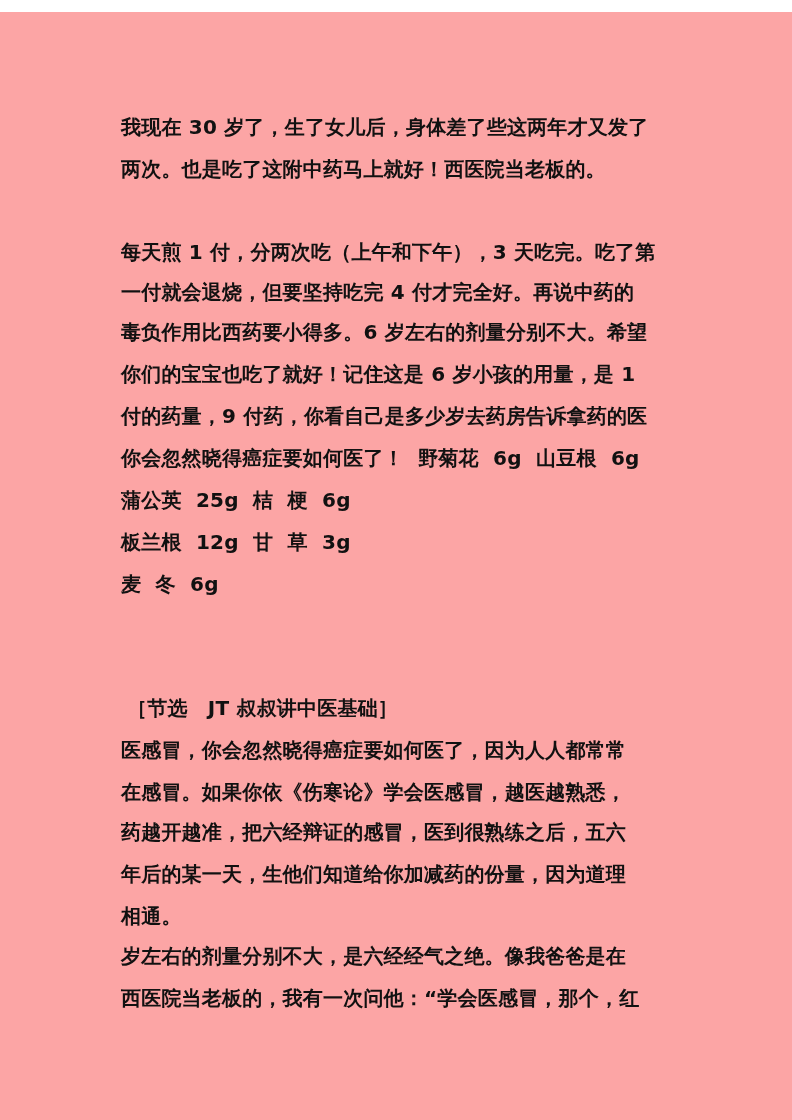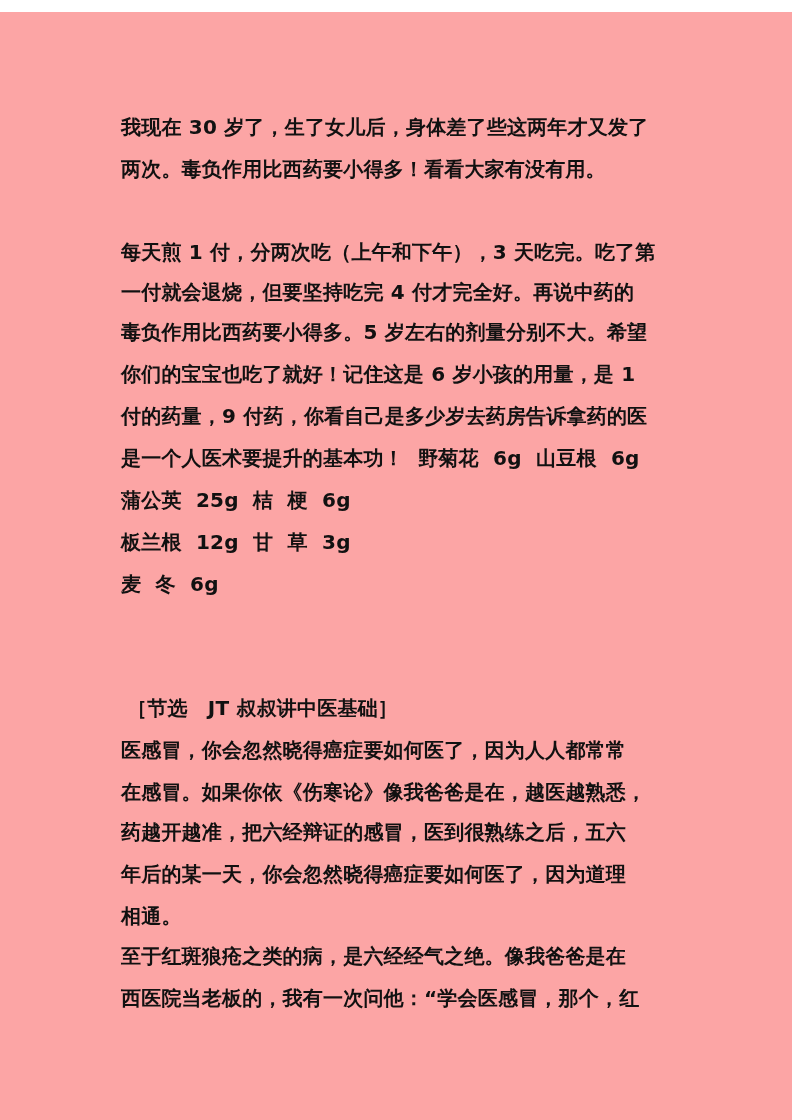--- a/index.html
+++ b/index.html
@@ -33,46 +33,46 @@
     }
     .indent { left: 127px; }
   </style>
 </head>
 <body>
 
 <div class="page">
 
   <div>
     <div class="line" style="top:103px">我现在 30 岁了，生了女儿后，身体差了些这两年才又发了</div>
-    <div class="line" style="top:145px">两次。毒负作用比西药要小得多！看看大家有没有用。</div>
+    <div class="line" style="top:145px">两次。也是吃了这附中药马上就好！西医院当老板的。</div>
   </div>
 
   <div>
     <div class="line" style="top:228px">每天煎 1 付，分两次吃（上午和下午），3 天吃完。吃了第</div>
     <div class="line" style="top:268px">一付就会退烧，但要坚持吃完 4 付才完全好。再说中药的</div>
-    <div class="line" style="top:308px">毒负作用比西药要小得多。5 岁左右的剂量分别不大。希望</div>
+    <div class="line" style="top:308px">毒负作用比西药要小得多。6 岁左右的剂量分别不大。希望</div>
     <div class="line" style="top:350px">你们的宝宝也吃了就好！记住这是 6 岁小孩的用量，是 1</div>
     <div class="line" style="top:392px">付的药量，9 付药，你看自己是多少岁去药房告诉拿药的医</div>
-    <div class="line" style="top:434px">是一个人医术要提升的基本功！  野菊花  6g  山豆根  6g</div>
+    <div class="line" style="top:434px">你会忽然晓得癌症要如何医了！  野菊花  6g  山豆根  6g</div>
   </div>
 
   <div>
     <div class="line" style="top:476px">蒲公英  25g  桔  梗  6g</div>
     <div class="line" style="top:518px">板兰根  12g  甘  草  3g</div>
     <div class="line" style="top:560px">麦  冬  6g</div>
   </div>
 
   <div class="line indent" style="top:684px">［节选　JT 叔叔讲中医基础］</div>
 
   <div>
     <div class="line" style="top:726px">医感冒，你会忽然晓得癌症要如何医了，因为人人都常常</div>
-    <div class="line" style="top:768px">在感冒。如果你依《伤寒论》像我爸爸是在，越医越熟悉，</div>
+    <div class="line" style="top:768px">在感冒。如果你依《伤寒论》学会医感冒，越医越熟悉，</div>
     <div class="line" style="top:808px">药越开越准，把六经辩证的感冒，医到很熟练之后，五六</div>
-    <div class="line" style="top:850px">年后的某一天，你会忽然晓得癌症要如何医了，因为道理</div>
+    <div class="line" style="top:850px">年后的某一天，生他们知道给你加减药的份量，因为道理</div>
     <div class="line" style="top:892px">相通。</div>
   </div>
 
   <div>
-    <div class="line" style="top:932px">至于红斑狼疮之类的病，是六经经气之绝。像我爸爸是在</div>
+    <div class="line" style="top:932px">岁左右的剂量分别不大，是六经经气之绝。像我爸爸是在</div>
     <div class="line" style="top:974px">西医院当老板的，我有一次问他：“学会医感冒，那个，红</div>
   </div>
 
 </div>
 
 </body></html>

